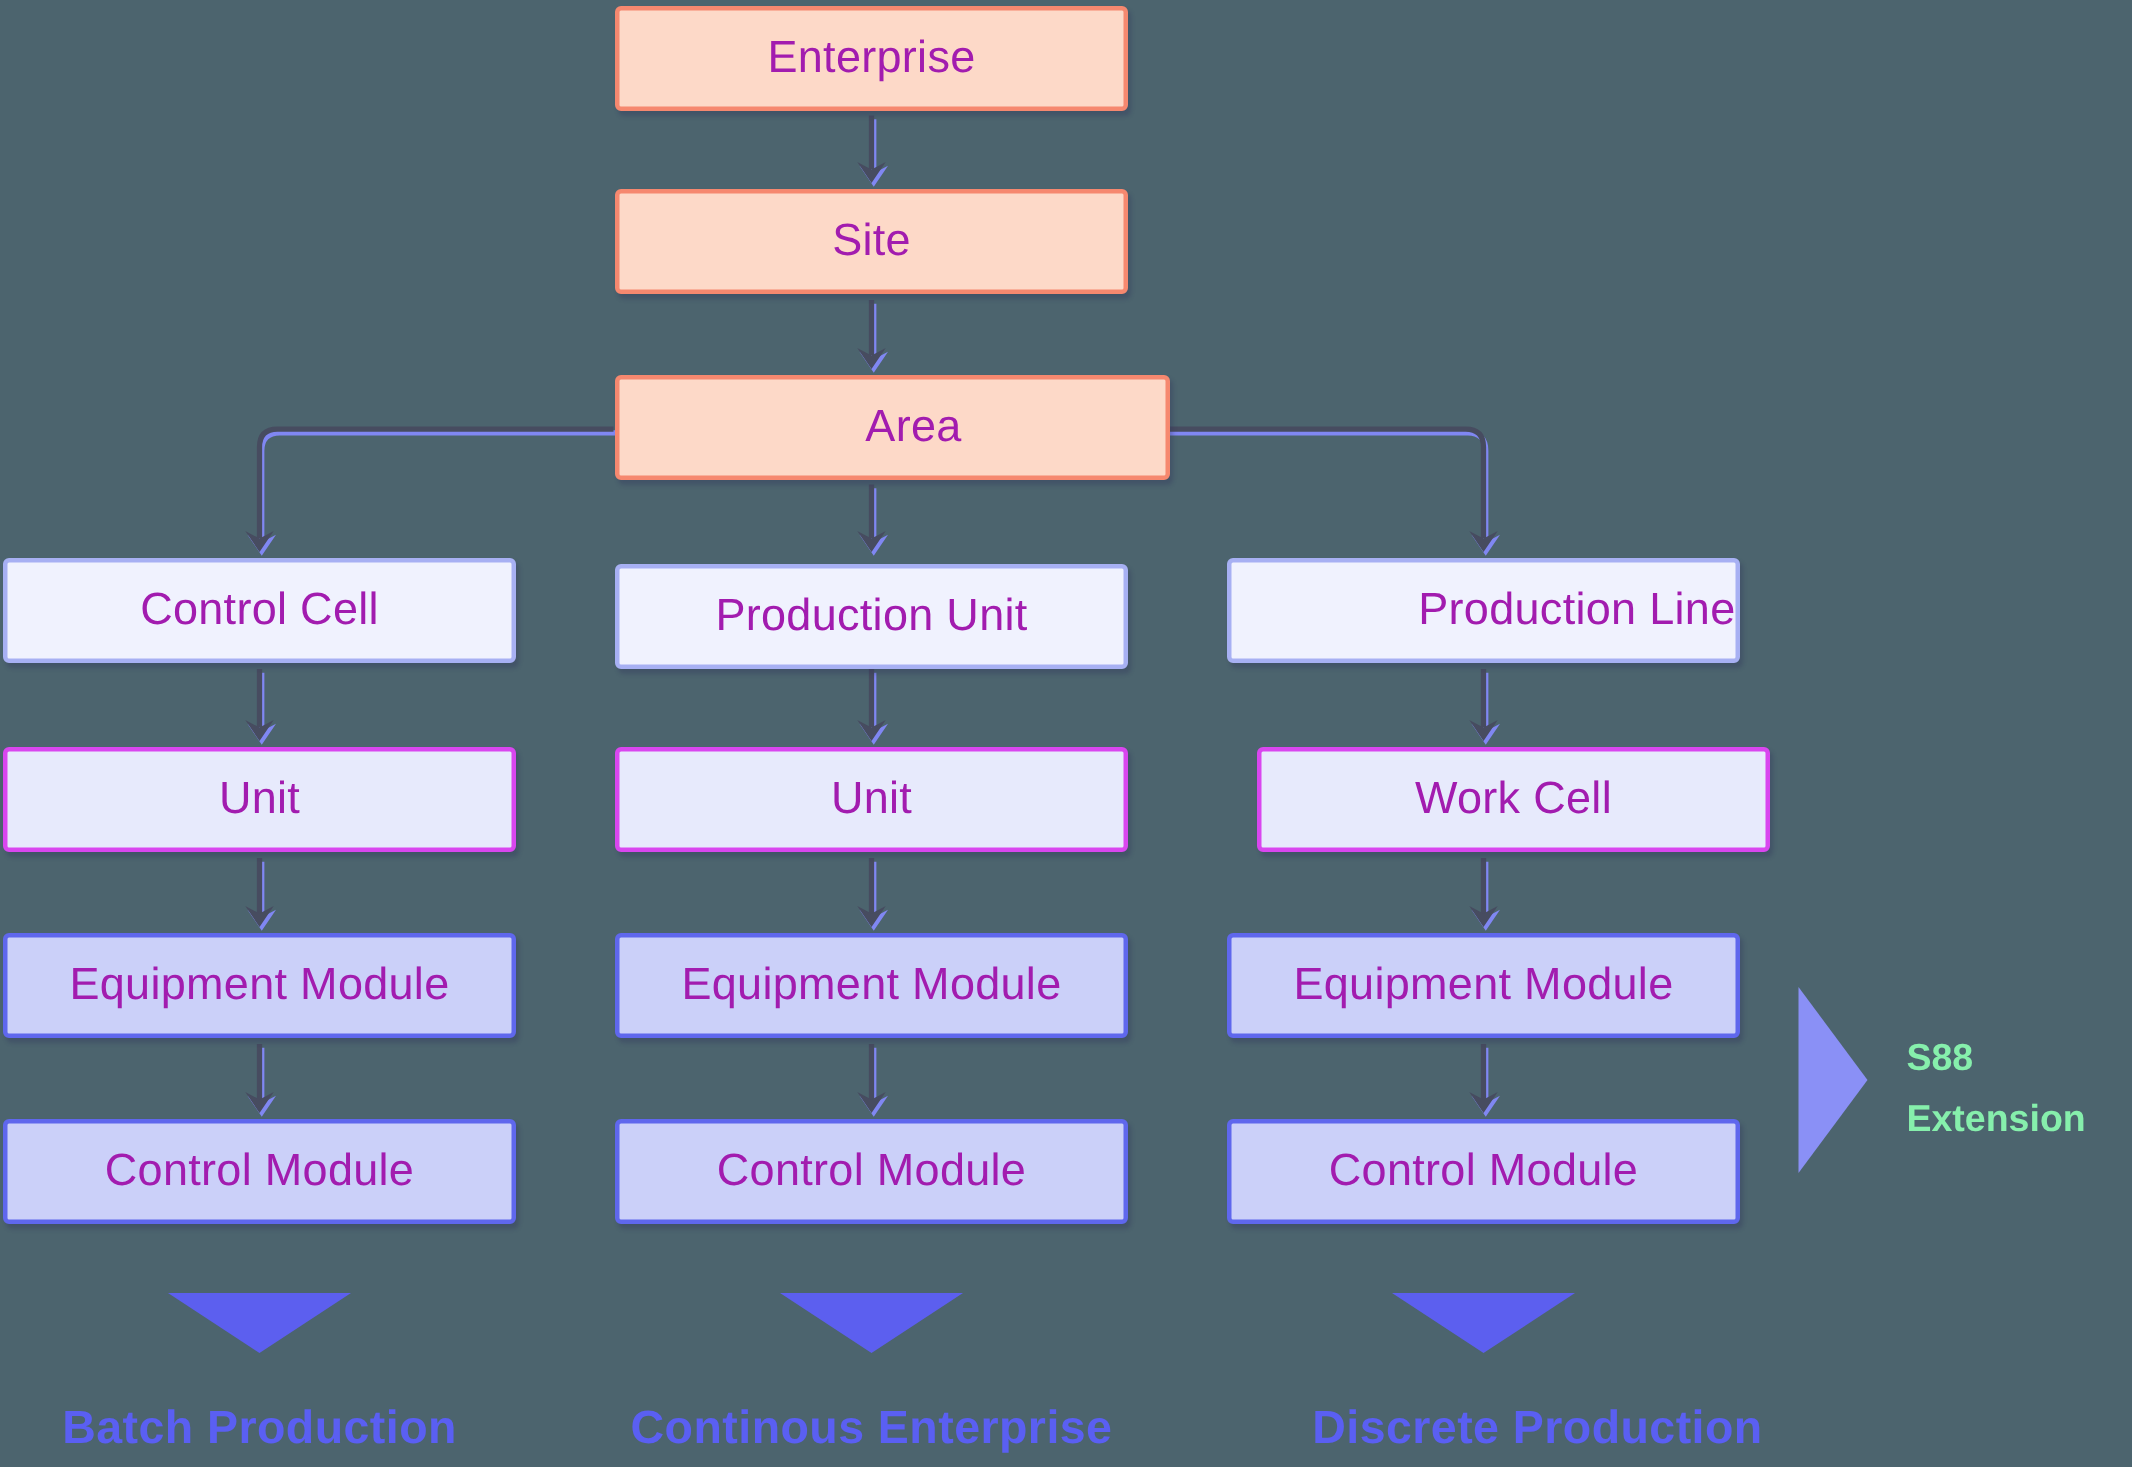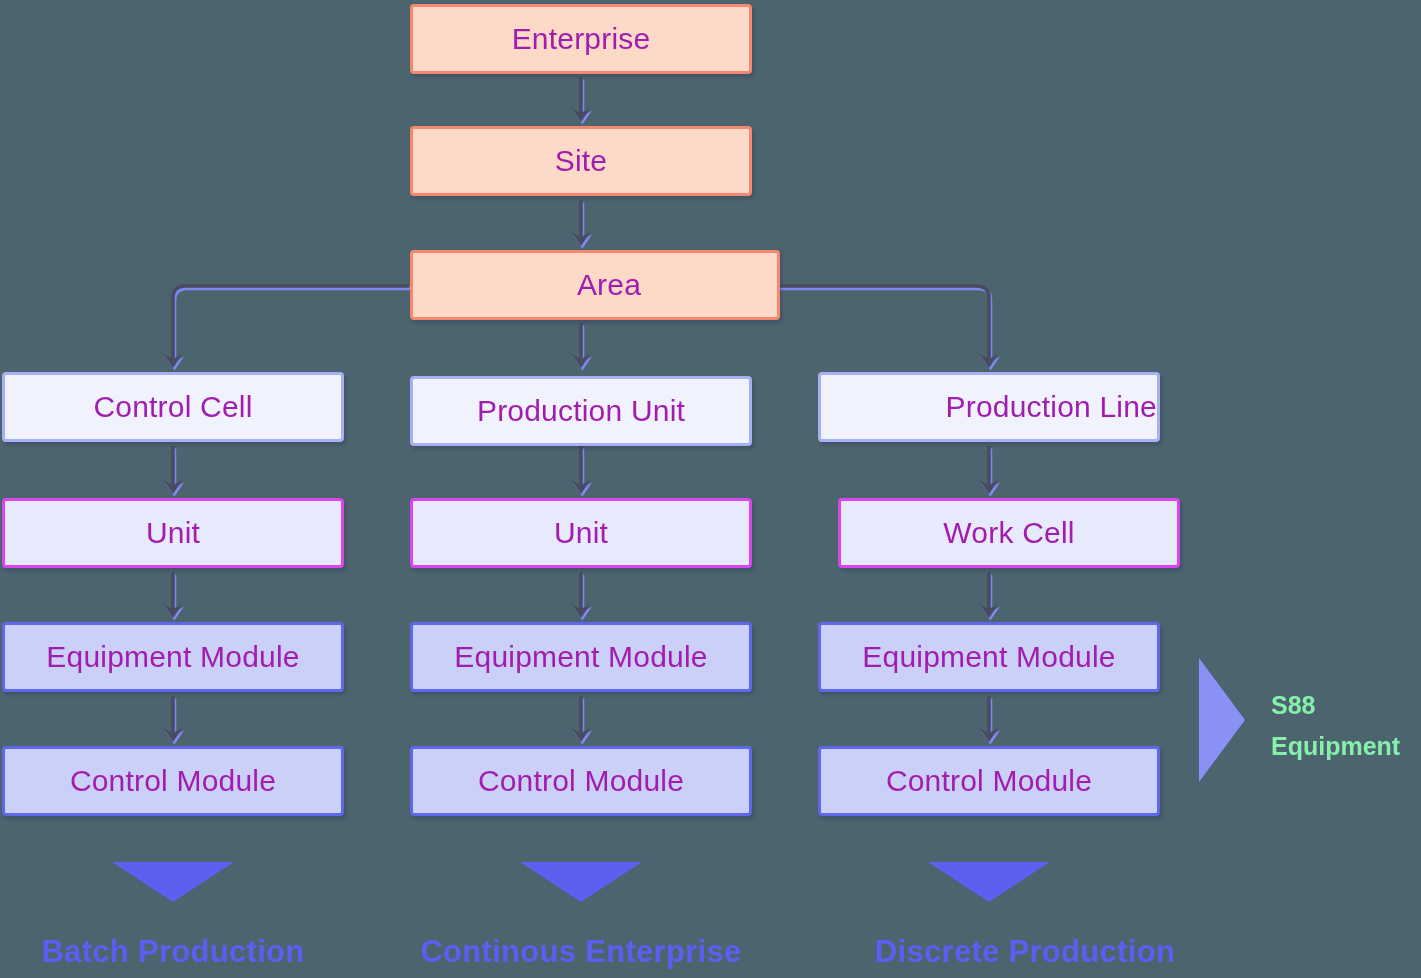--- a/index.html
+++ b/index.html
@@ -190,14 +190,14 @@
 <div class="tri-down" style="left:520px; top:862px;"></div>
 <div class="tri-down" style="left:928px; top:862px;"></div>
 
 <div class="caption" style="left:-37px; top:934px;">Batch Production</div>
 <div class="caption" style="left:371px; top:934px;">Continous Enterprise</div>
 <div class="caption" style="left:815px; top:934px;">Discrete Production</div>
 
 <div class="arrow-right"></div>
 <div class="s88-label">
   <span>S88</span>
-  <span>Equipment</span>
+  <span>Extension</span>
 </div>
 
 </body></html>

